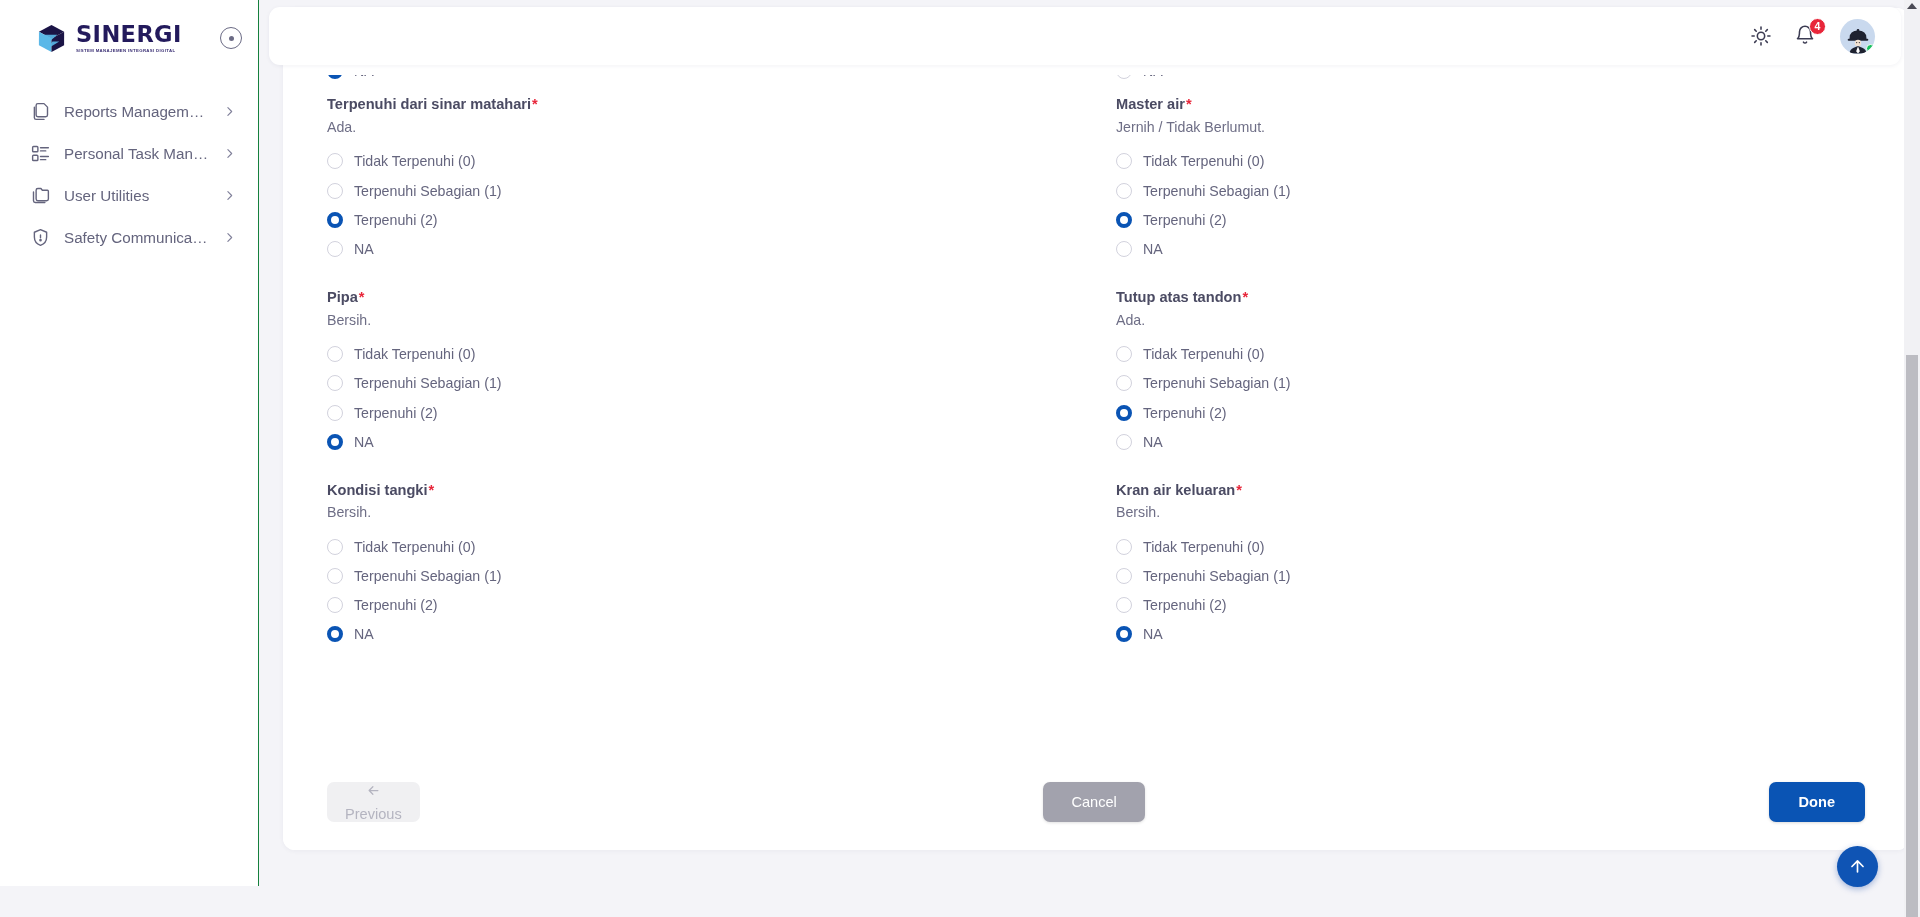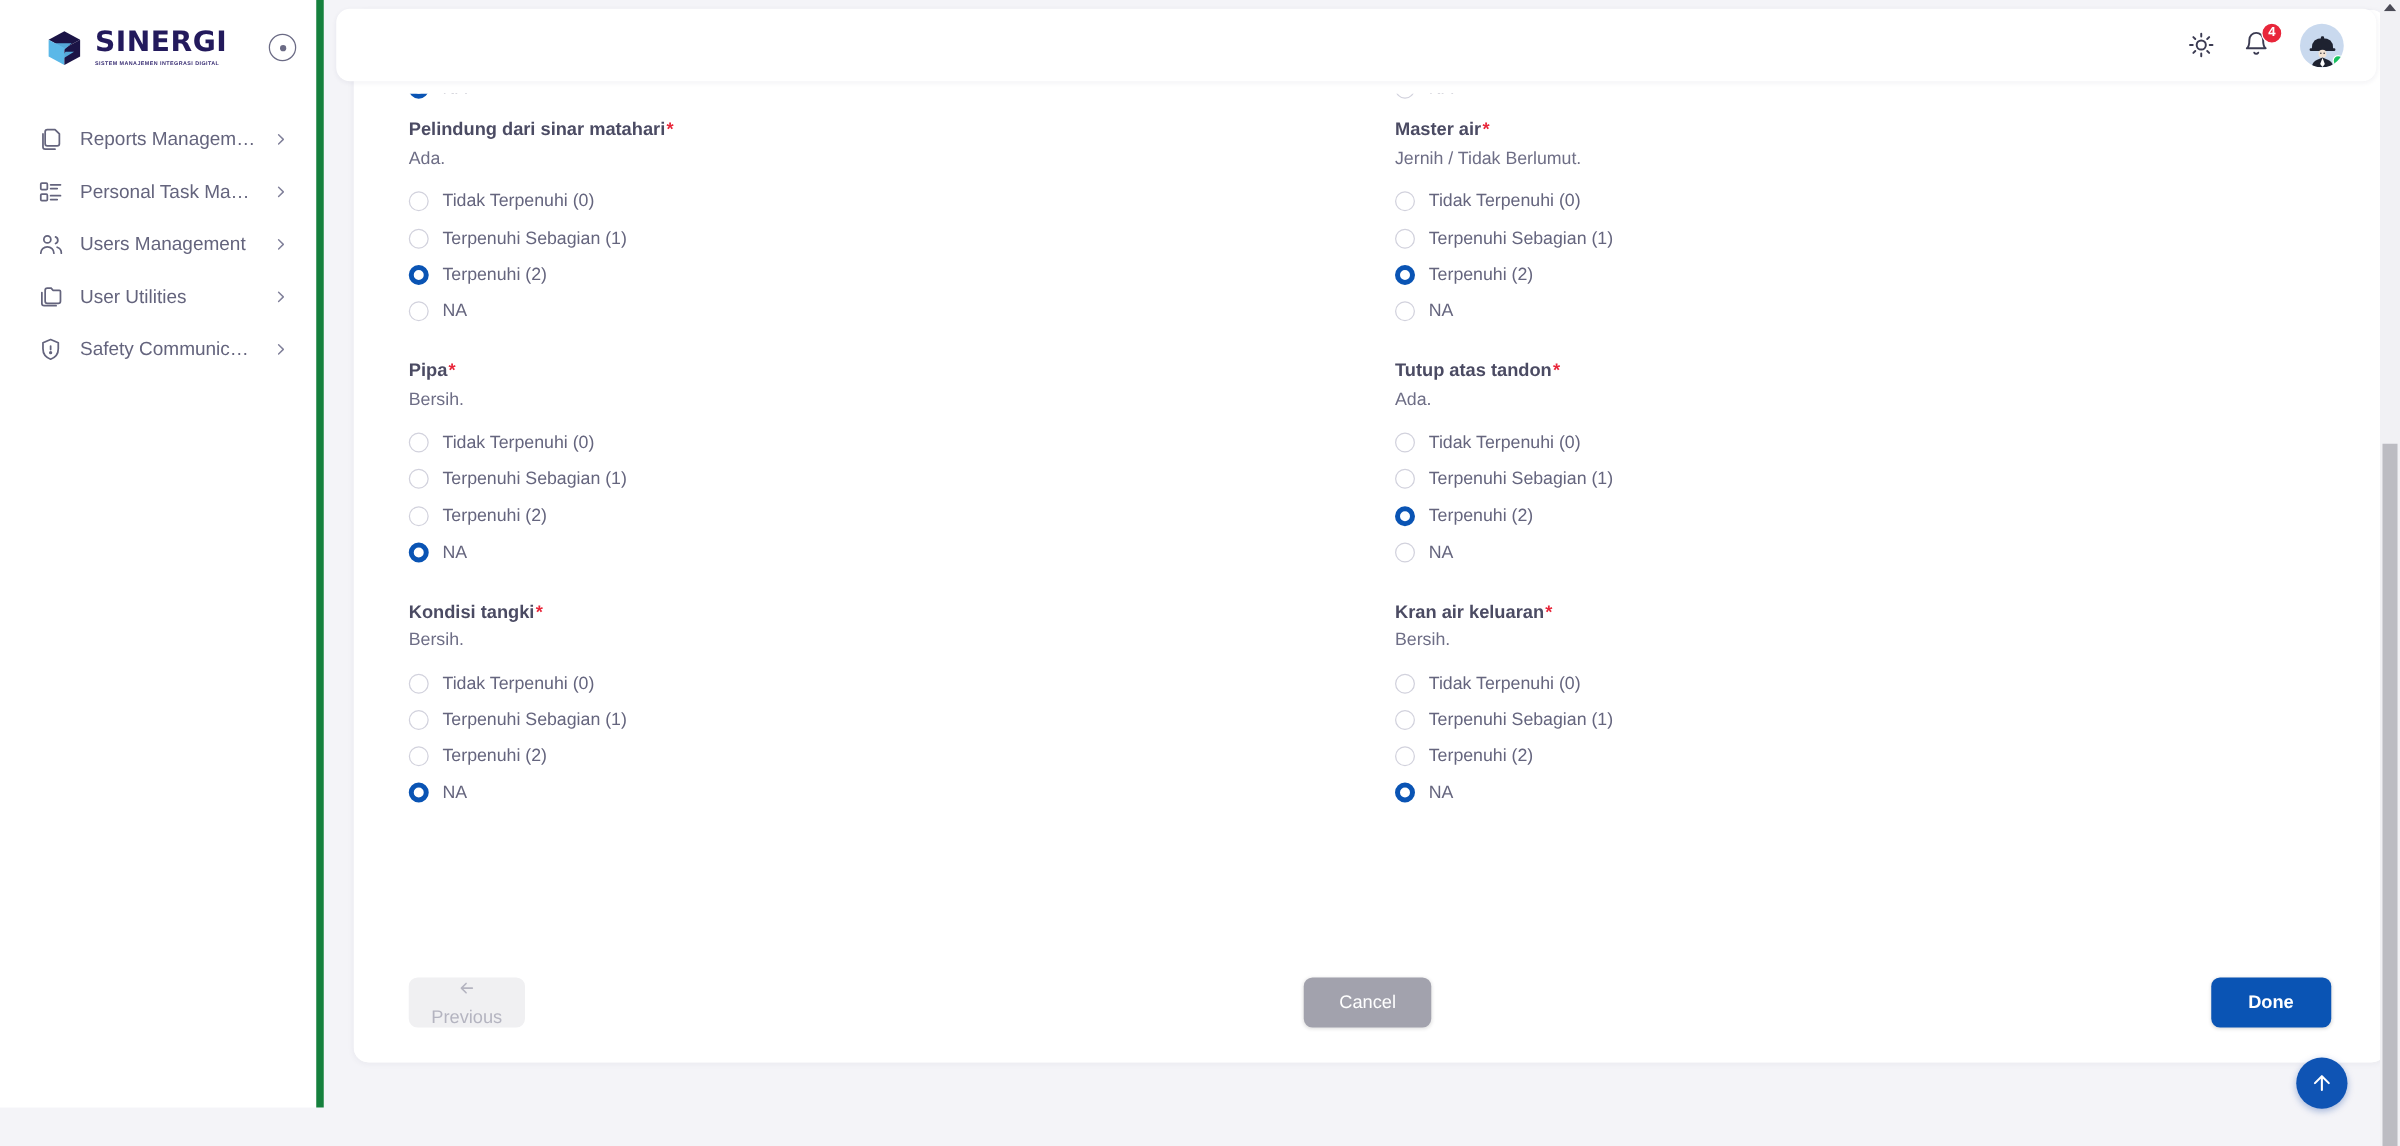--- a/index.html
+++ b/index.html
@@ -8,21 +8,21 @@
     overflow: hidden;
     font-family: "Liberation Sans", sans-serif;
     background: #f4f4f8;
   }
   #app { position: relative; width: 1920px; height: 917px; display: flex; background: #f4f4f8; }
 
   
   #sidebar {
     width: 259px; height: 886px; flex: 0 0 259px;
     background: #ffffff;
-    border-right: 6px solid #15803d;
+    border-right: 1px solid #15803d;
     display: flex; flex-direction: column;
     position: relative; z-index: 5;
   }
   .brand-row {
     height: 76px; display: flex; align-items: center;
     padding: 0 16px 0 36px; gap: 10px;
   }
   .brand-logo { display: flex; align-items: center; gap: 9px; flex: 1; }
   .logo-mark { width: 31px; height: 31px; flex: 0 0 31px; }
   .brand-text { display: flex; flex-direction: column; justify-content: center; }
@@ -243,35 +243,20 @@
           <span class="nav-label">Personal Task Mana...</span>
           <span class="nav-chev">
             <svg viewBox="0 0 24 24" fill="none" stroke="currentColor" stroke-width="2.1" stroke-linecap="round" stroke-linejoin="round">
               <path d="M9 5l7 7-7 7"></path>
             </svg>
           </span>
         </div>
         <div class="nav-item">
           <span class="nav-ico">
             <svg viewBox="0 0 24 24" fill="none" stroke="currentColor" stroke-width="1.6" stroke-linecap="round" stroke-linejoin="round">
-              <circle cx="9" cy="7.5" r="3.2"></circle>
-              <path d="M3 20c0-3.4 2.7-5.8 6-5.8s6 2.4 6 5.8"></path>
-              <path d="M16.5 5.2a3.2 3.2 0 0 1 0 6M18 14.6c2.2.7 3.8 2.7 3.8 5.4"></path>
-            </svg>
-          </span>
-          <span class="nav-label">Users Management</span>
-          <span class="nav-chev">
-            <svg viewBox="0 0 24 24" fill="none" stroke="currentColor" stroke-width="2.1" stroke-linecap="round" stroke-linejoin="round">
-              <path d="M9 5l7 7-7 7"></path>
-            </svg>
-          </span>
-        </div>
-        <div class="nav-item">
-          <span class="nav-ico">
-            <svg viewBox="0 0 24 24" fill="none" stroke="currentColor" stroke-width="1.6" stroke-linecap="round" stroke-linejoin="round">
               <path d="M9 4h3.5l1.6 2H20a1 1 0 0 1 1 1v9a2 2 0 0 1-2 2H9a2 2 0 0 1-2-2V6a2 2 0 0 1 2-2z"></path>
               <path d="M4 8v10a2 2 0 0 0 2 2h11"></path>
             </svg>
           </span>
           <span class="nav-label">User Utilities</span>
           <span class="nav-chev">
             <svg viewBox="0 0 24 24" fill="none" stroke="currentColor" stroke-width="2.1" stroke-linecap="round" stroke-linejoin="round">
               <path d="M9 5l7 7-7 7"></path>
             </svg>
           </span>
@@ -343,21 +328,21 @@
           <div class="q-block" style="padding-bottom:10px">
             <div class="opt-row">
               <span class="radio"></span>
               <span class="opt-label">NA</span>
             </div>
           </div>
         </div>
 
         <div class="q-grid" id="q-grid">
             <div class="q-block">
-              <div class="q-title"><span>Pelindung dari sinar matahari</span><span class="q-req">*</span></div>
+              <div class="q-title"><span>Terpenuhi dari sinar matahari</span><span class="q-req">*</span></div>
               <div class="q-desc">Ada.</div>
               <label class="opt-row">
                 <span class="radio"></span>
                 <span class="opt-label">Tidak Terpenuhi (0)</span>
               </label>
               <label class="opt-row">
                 <span class="radio"></span>
                 <span class="opt-label">Terpenuhi Sebagian (1)</span>
               </label>
               <label class="opt-row">

